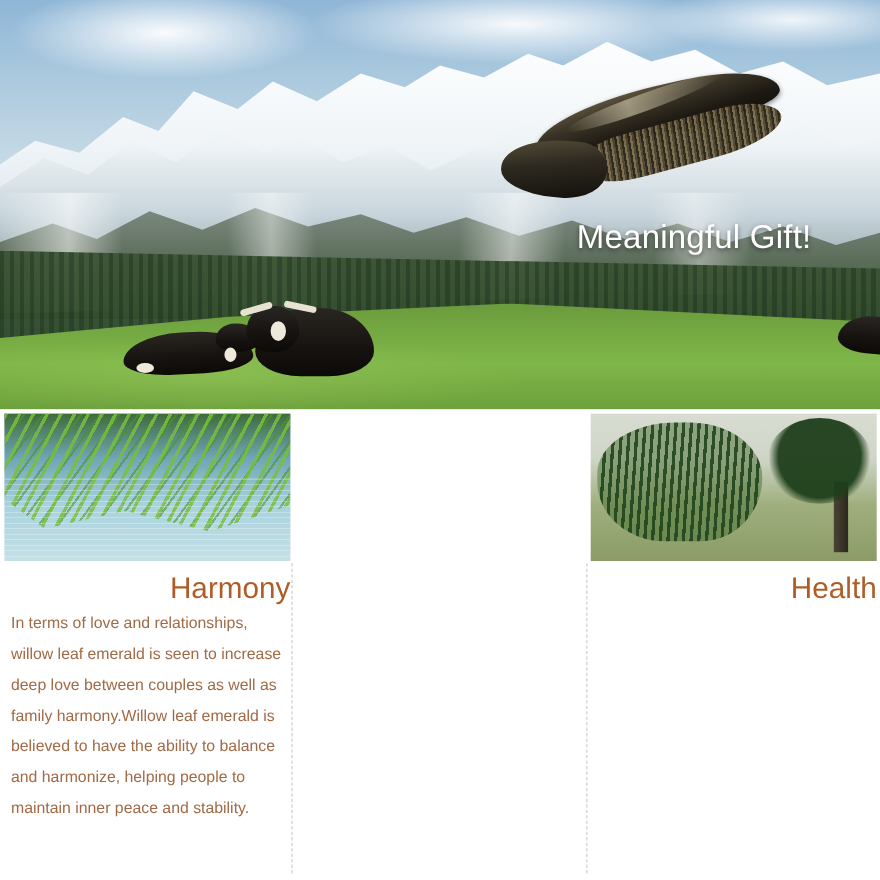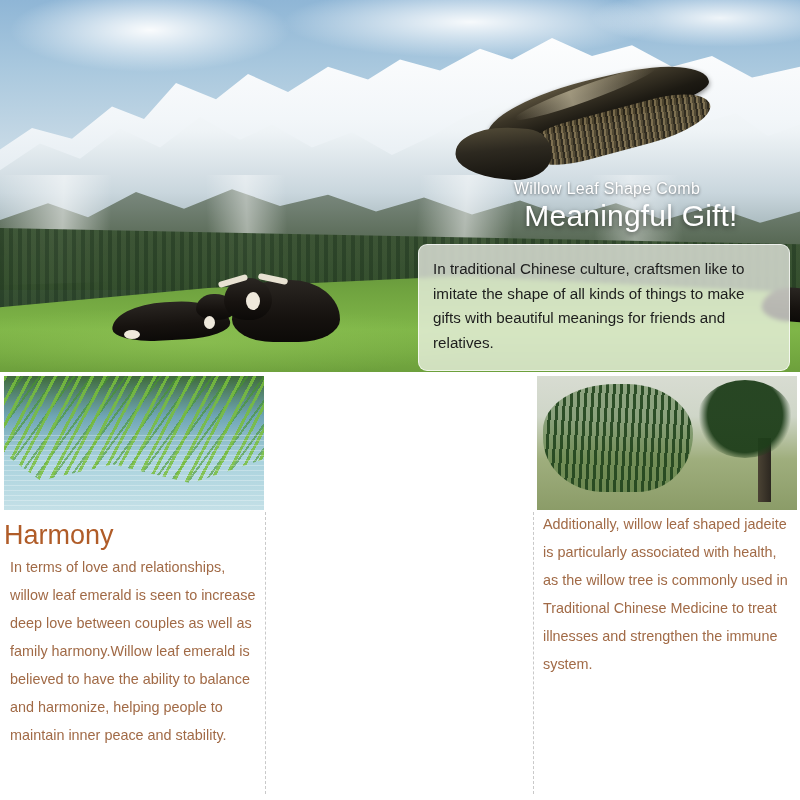--- a/index.html
+++ b/index.html
@@ -291,21 +291,21 @@
   }
   .tree-trunk {
     position: absolute;
     right: 26px; top: 62px; width: 13px; height: 64px;
     background: linear-gradient(90deg,#4b4334,#2c2720);
   }
 
   .col-heading {
     margin-top: 2px;
     width: 260px;
-    text-align: left;
+    text-align: right;
     color: #b05c28;
     font-size: 27px;
     font-weight: 400;
     line-height: 1.25;
     padding-top: 7px;
   }
   .col-body {
     color: #a16a46;
     font-size: 14.4px;
     line-height: 1.95;
@@ -349,38 +349,36 @@
     <div class="cow-patch patch-2"></div>
     <div class="cow-patch patch-3"></div>
 
     <div class="comb">
       <div class="comb-spine"></div>
       <div class="comb-teeth"></div>
       <div class="comb-tail"></div>
       <div class="comb-sheen"></div>
     </div>
 
-    <div class="hero-kicker">Willow Leaf Shape Comb</div>
     <div class="hero-title">Meaningful Gift!</div>
-    <div class="hero-caption">In traditional Chinese culture, craftsmen like to imitate the shape of all kinds of things to make gifts with beautiful meanings for friends and relatives.</div>
   </div>
 
   <div class="cols">
 
     <div class="divider divider-1"></div>
     <div class="divider divider-2"></div>
 
     <div class="col col-1">
       <div class="col-photo ph-willow-water"></div>
       <div class="col-heading">Harmony</div>
       <div class="col-body">In terms of love and relationships, willow leaf emerald is seen to increase deep love between couples as well as family harmony.Willow leaf emerald is believed to have the ability to balance and harmonize, helping people to maintain inner peace and stability.</div>
     </div>
 
 
     <div class="col col-3">
       <div class="col-photo ph-tree">
         <div class="tree-trunk"></div>
       </div>
-      <div class="col-body">Additionally, willow leaf shaped jadeite is particularly associated with health, as the willow tree is commonly used in Traditional Chinese Medicine to treat illnesses and strengthen the immune system.</div>
+      <div class="col-heading">Health</div>
     </div>
 
   </div>
 </div>
 
 </body></html>

